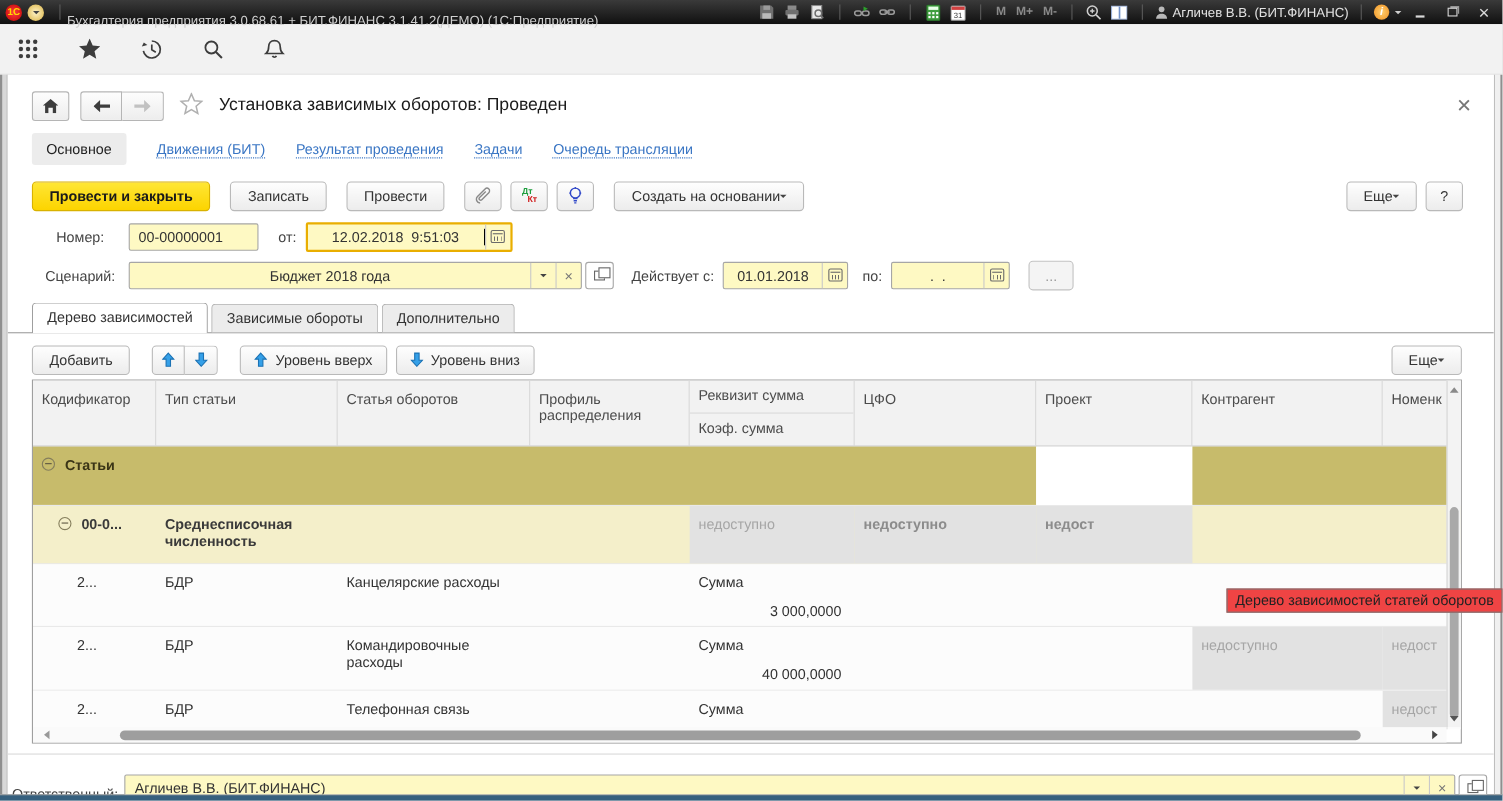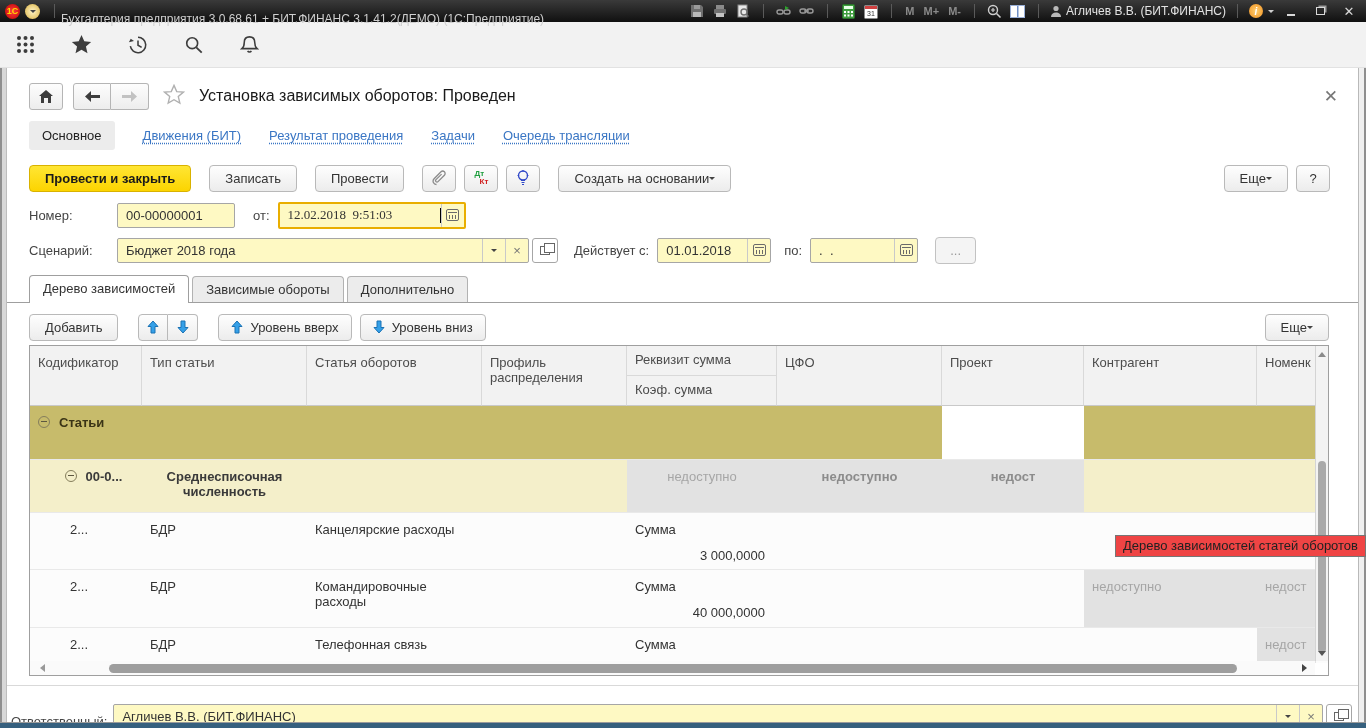--- a/index.html
+++ b/index.html
@@ -62,31 +62,31 @@
     display:inline-flex; align-items:center; justify-content:center; padding:0 15px; color:#333; white-space:nowrap; }
   .btn-primary { background:linear-gradient(#ffe634,#fcd400); border-color:#d9b200; font-weight:bold; color:#1a1a1a; }
   .icon-btn { width:34px; padding:0; }
   .gap-l { margin-left:10px; }
   .cmd-right { margin-left:auto; display:flex; gap:8px; }
   .dtkt { font-size:8px; font-weight:bold; line-height:1; text-align:left; }
   .dtkt .dt { color:#1e9e3e; display:block; }
   .dtkt .kt { color:#d02020; display:block; margin-left:5px; }
 
   
-  .field-row { display:flex; align-items:center; margin-left:22px; height:26px; }
+  .field-row { display:flex; align-items:center; margin-left:22px; height:26px;text-align:center; }
   .fr1 { margin-top:10px; }
   .fr2 { margin-top:9px; }
   .flabel { color:#444; white-space:nowrap; }
   .w-label1 { width:88px; }
   .input { height:25px; border:1px solid #a6a6a6; border-radius:2px; background:#fef9c3;
     display:flex; align-items:center; padding:0 8px; color:#333; white-space:pre; }
   .combo { padding:0; }
   .combo .val { flex:1; padding:0 8px; white-space:pre; overflow:hidden; }
   .seg { width:23px; height:100%; border-left:1px solid #c9c9c9; display:flex; align-items:center; justify-content:center; color:#777; }
-  .focused { border:2px solid #e9ae00; border-radius:2px; height:27px;font-family:Liberation Serif, serif; }
+  .focused { border:2px solid #e9ae00; border-radius:2px; height:27px; }
   .cursor { width:1px; height:15px; background:#000; }
   .cal-ic { width:13px; height:12px; border:1px solid #6a6a6a; border-radius:2px; position:relative; }
   .cal-ic::before { content:""; position:absolute; left:1px; right:1px; top:2px; height:1px; background:#6a6a6a; }
   .cal-ic::after { content:""; position:absolute; left:2px; top:5px; width:7px; height:4px;
     background:repeating-linear-gradient(90deg,#6a6a6a 0 1px,transparent 1px 3px); }
   .open-ic { width:10px; height:9px; border:1px solid #666; position:relative; }
   .open-ic::after { content:""; position:absolute; left:3px; top:-4px; width:9px; height:8px; border:1px solid #666; background:#fff; }
   .mini-btn { width:26px; height:25px; border:1px solid #a6a6a6; border-radius:3px; margin-left:3px;
     display:flex; align-items:center; justify-content:center; background:#fff; }
   .btn-disabled { color:#9a9a9a; background:#f4f4f4; border-color:#c2c2c2; }
@@ -112,21 +112,21 @@
   .thead { height:60px; background:#f2f2f2; }
   .th { border-right:1px solid #d9d9d9; border-bottom:1px solid #c9c9c9; padding:9px 8px 0; color:#4c4c4c; overflow:hidden; white-space:normal; }
   .th.split { padding:0; }
   .th .half { height:30px; padding:6px 8px 0; }
   .th .half:first-child { border-bottom:1px solid #d9d9d9; }
   .trow { border-bottom:1px solid #e9e9e9; }
   .cell { padding:9px 8px 0; overflow:hidden; }
   .row-group { height:54px; font-weight:bold; color:#3a3416; }
   .bg-olive { background:#c7bb6b; }
   .bg-white { background:#fff; }
-  .row-sub { height:53px; background:#f4efca; font-weight:bold; color:#3a3a3a;text-align:center; }
+  .row-sub { height:53px; background:#f4efca; font-weight:bold; color:#3a3a3a; }
   .row-data { height:57px; background:#fcfcfc; color:#333; }
   .row-data2 { height:58px; }
   .row-data3 { height:35px; border-bottom:none; }
   .span6 { grid-column:1 / span 6; }
   .span2 { grid-column:8 / span 2; }
   .cell-na { background:#e2e2e2; color:#a6a6a6; font-weight:normal; white-space:nowrap; }
   .cell-na.b { color:#8c8c8c; font-weight:bold; }
   .exp { box-sizing:border-box; display:inline-block; width:12px; height:12px; border:1px solid #857e5c;
     border-radius:50%; position:relative; margin-right:9px; vertical-align:-1px; }
   .exp::after { content:""; position:absolute; left:2px; right:2px; top:4px; height:1px; background:#5d5740; }

